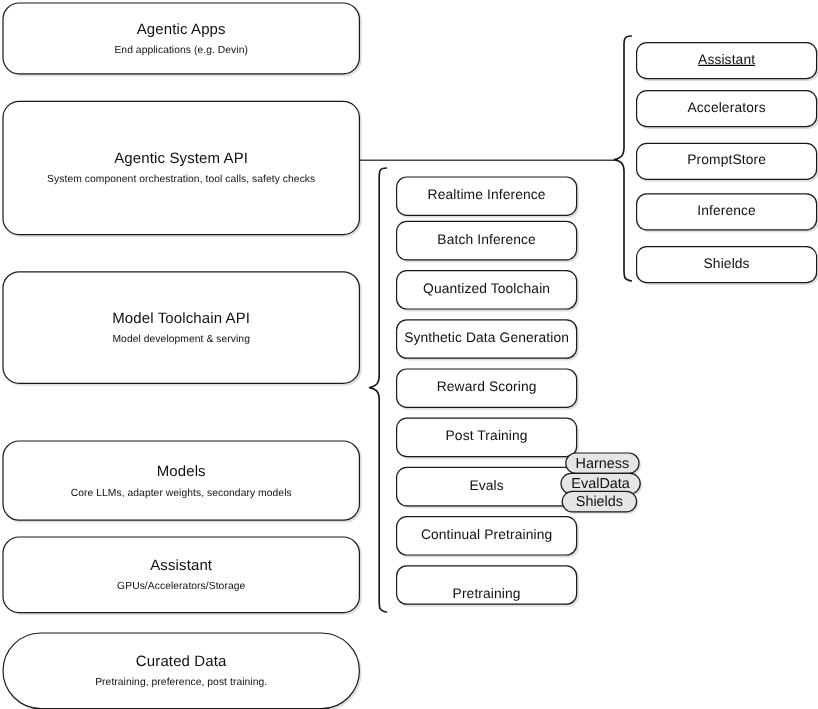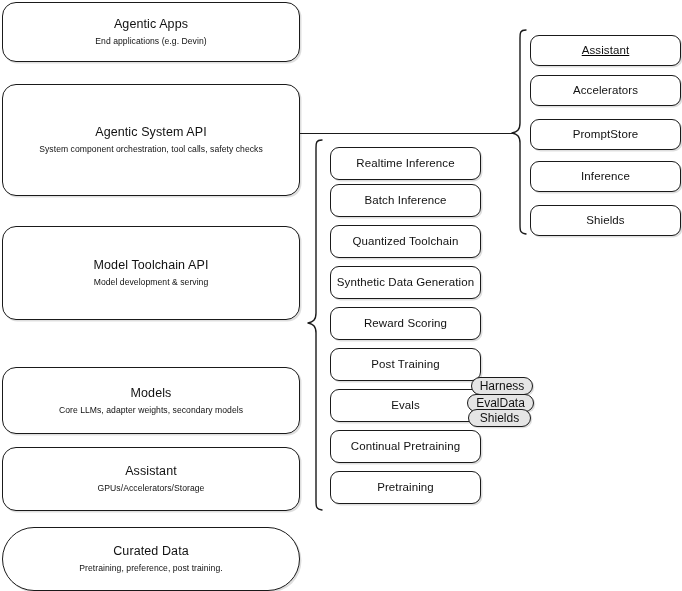--- a/index.html
+++ b/index.html
@@ -174,21 +174,21 @@
   </div>
   <div class="box mid-box" style="top:348px;">
     <div class="title">Post Training</div>
   </div>
   <div class="box mid-box" style="top:430px;">
     <div class="title">Continual Pretraining</div>
   </div>
   <div class="box mid-box" style="top:389px;">
     <div class="title">Evals</div>
   </div>
-  <div class="box mid-box" style="top:471px;">
+  <div class="box mid-box" style="top:471px;justify-content:flex-end;">
     <div class="title">Pretraining</div>
   </div>
 
   <div class="pill" style="left:471px;top:377px;width:62px;">
     <span>Harness</span>
   </div>
   <div class="pill" style="left:467px;top:394px;width:67px;">
     <span>EvalData</span>
   </div>
   <div class="pill" style="left:468px;top:409px;width:63px;">

